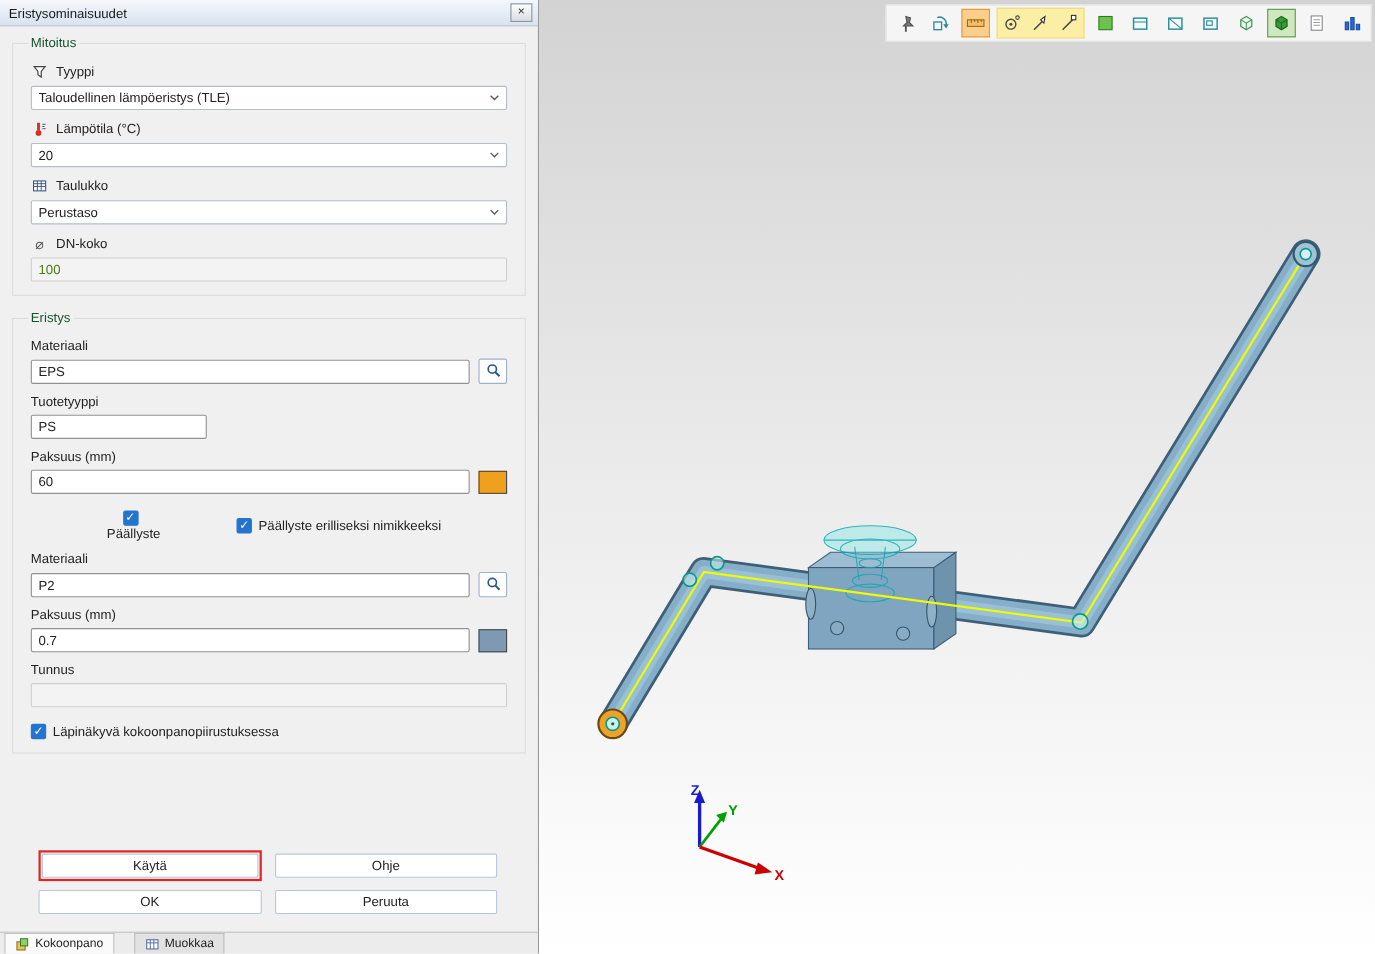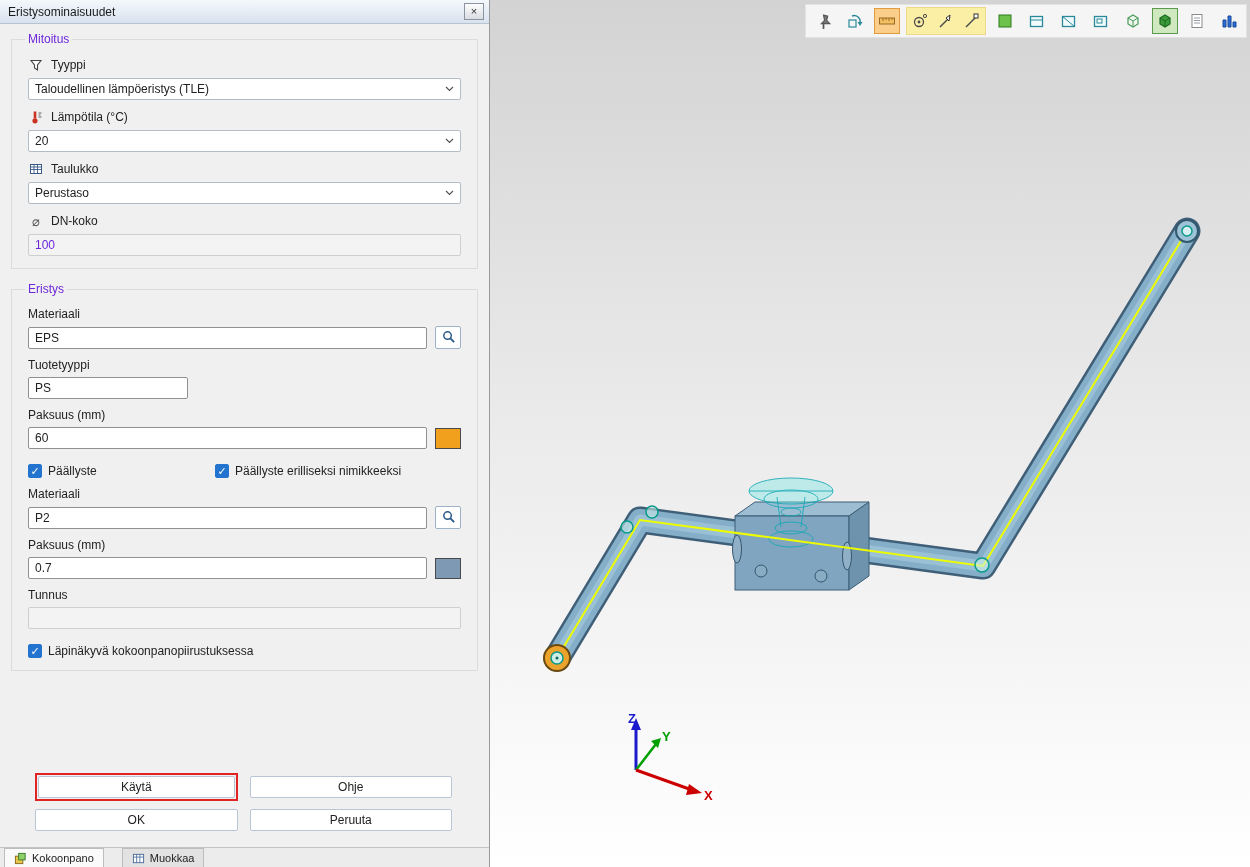--- a/index.html
+++ b/index.html
@@ -12,46 +12,46 @@
     background: #f0f0f0; border-right: 1px solid #9a9a9a; display: flex; flex-direction: column; }
   .titlebar { flex: 0 0 24px; background: linear-gradient(#f4f8fc, #d8e2ef);
     border-bottom: 1px solid #b9c4d2; display: flex; align-items: center; padding: 0 5px 0 8px; }
   .titlebar .t { flex: 1; color: #1a1a1a; }
   .close-btn { width: 20px; height: 17px; border: 1px solid #8a93a0;
     background: linear-gradient(#fdfdfd, #d9dde2); font-size: 11px; line-height: 1;
     color: #333; display: flex; align-items: center; justify-content: center; cursor: default; }
   .dialog-body { flex: 1; padding: 8px 11px 0; display: flex; flex-direction: column; overflow: hidden; }
 
   fieldset { border: 1px solid #dcdcdc; padding: 2px 16px 12px; margin-bottom: 13px; }
-  legend { color: #6d28d9; padding: 0 3px; margin-left: -3px; }
+  legend { color: #14532d; padding: 0 3px; margin-left: -3px; }
 
   .flabel { display: flex; align-items: center; gap: 7px; margin: 9px 0 5px; }
   .flabel .fic { width: 16px; height: 16px; display: flex; align-items: center; justify-content: center; color: #555; }
   .plain-label { margin: 9px 0 5px; }
 
   .combo { height: 22px; background: #fff; border: 1px solid #b4bcc6; border-radius: 2px;
     display: flex; align-items: center; padding: 0 3px 0 6px; }
   .combo .cv { flex: 1; white-space: nowrap; overflow: hidden; }
   .combo .chev { width: 16px; display: flex; justify-content: center; }
 
   input.inp { height: 22px; width: 100%; background: #fff; border: 1px solid #919191;
     border-radius: 2px; padding: 0 6px; font: inherit; color: #222; }
-  input.inp.dis { background: #f3f3f3; border-color: #cfcfcf; color: #6d28d9; }
+  input.inp.dis { background: #f3f3f3; border-color: #cfcfcf; color: #4d7c0f; }
 
   .row { display: flex; gap: 8px; align-items: center; }
   .icon-btn { width: 26px; height: 23px; flex: 0 0 26px; background: #fff;
     border: 1px solid #9db1c9; border-radius: 2px; display: flex; align-items: center; justify-content: center; }
   .swatch { width: 26px; height: 21px; flex: 0 0 26px; border: 1px solid #4a4a4a; }
 
   .two-col { display: flex; gap: 36px; }
   .col-a { width: 160px; } .col-b { width: 212px; }
 
   .cbrow { display: flex; align-items: center; margin: 15px 0 3px; }
   .cbitem { display: flex; align-items: center; }
-  .cbitem.first { width: 187px; }
+  .cbitem.first { width: 187px; flex-direction: column; }
   .cb { width: 14px; height: 14px; border: 1px solid #7a7a7a; border-radius: 2px; background: #fff;
     display: inline-flex; align-items: center; justify-content: center; margin-right: 6px; flex: 0 0 14px;
     font-size: 11px; line-height: 1; }
   .cb.on { background: #2274cf; border-color: #2274cf; color: #fff; }
   .cb.on::after { content: "✓"; }
 
   .btn-area { margin-top: auto; padding: 8px 26px 16px 24px; }
   .btn-grid { display: grid; grid-template-columns: 1fr 1fr; gap: 8px 12px; align-items: center; }
   button.b { height: 22px; width: 100%; background: #fff; border: 1px solid #b9c6d6;
     border-radius: 2px; font: inherit; color: #222; }

